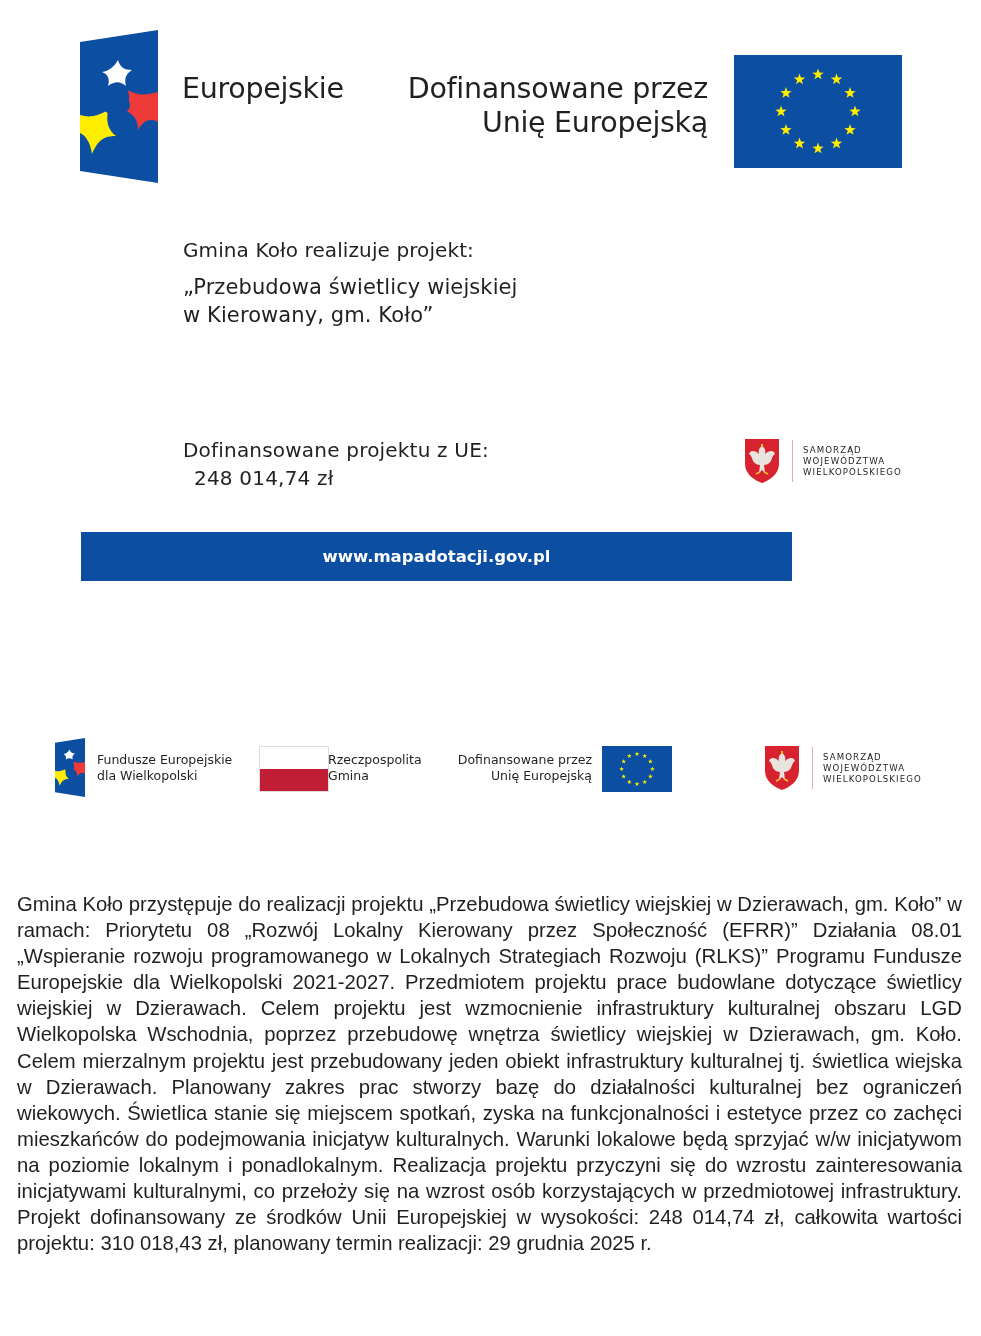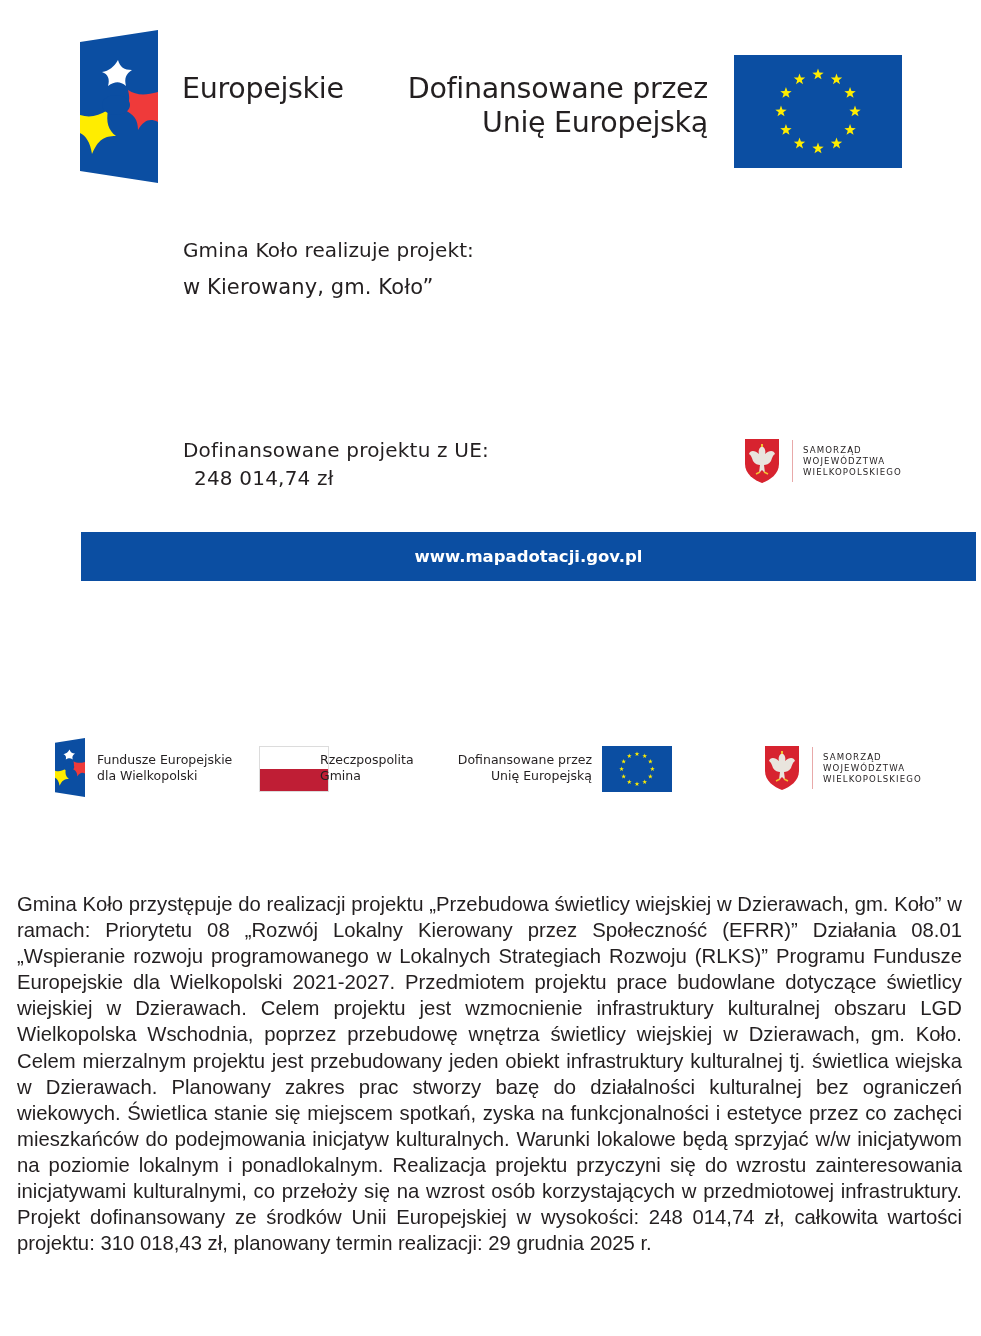--- a/index.html
+++ b/index.html
@@ -29,32 +29,32 @@
     
     .samorzad { display: flex; align-items: center; }
     .samorzad .shield { width: 36px; height: 46px; }
     .samorzad .sep { width: 1px; height: 42px; background: #e8a9a9; margin: 0 10px 0 12px; }
     .samorzad .stext { font-size: 8.6px; line-height: 11px; letter-spacing: 1.1px; color: #231f20; }
     .samorzad .stext span { display: block; }
     #samorzad-top { left: 744px; top: 438px; }
     #samorzad-bottom { left: 764px; top: 745px; }
 
     
-    #url-bar { left: 81px; top: 532px; width: 895px; height: 49px; background: #0b4ea2; display: flex; align-items: center; justify-content: center; }
+    #url-bar { left: 81px; top: 532px; width: 711px; height: 49px; background: #0b4ea2; display: flex; align-items: center; justify-content: center; }
     #url-bar span { color: #ffffff; font-weight: bold; font-size: 16.5px; letter-spacing: 0px; }
 
     
     #fe-logo-small { left: 55px; top: 738px; width: 30px; height: 59px; }
     #fe-text-small { left: 97px; top: 752px; font-size: 12.5px; line-height: 16px; color: #231f20; }
     #fe-text-small span { display: block; }
 
     #pl-flag { left: 259px; top: 746px; width: 70px; height: 46px; border: 1px solid #dcdcdc; }
     #pl-flag .white { height: 50%; background: #ffffff; }
     #pl-flag .red { height: 50%; background: #bf1e35; }
-    #pl-text { left: 320px; top: 752px; font-size: 12.5px; line-height: 16px; color: #231f20; }
+    #pl-text { left: 328px; top: 752px; font-size: 12.5px; line-height: 16px; color: #231f20; }
     #pl-text span { display: block; }
 
     #ue-text-small { left: 452px; top: 752px; width: 140px; text-align: right; font-size: 12.5px; line-height: 16px; color: #231f20; }
     #ue-text-small span { display: block; }
     #eu-flag-small { left: 602px; top: 746px; width: 70px; height: 46px; background: #0b4ea2; }
 
     
     #description { left: 17px; top: 891px; width: 945px; font-family: "Liberation Sans", sans-serif; font-size: 20.3px; line-height: 26.1px; text-align: justify; color: #231f20; }
   </style>
 </head>
@@ -93,20 +93,21 @@
       <path d="M65.50,82.54L66.91,86.60L71.21,86.69L67.78,89.28L69.03,93.40L65.50,90.94L61.97,93.40L63.22,89.28L59.79,86.69L64.09,86.60Z" fill="#ffed00"></path>
       <path d="M51.96,69.00L53.37,73.06L57.66,73.15L54.24,75.74L55.48,79.85L51.96,77.40L48.43,79.85L49.67,75.74L46.25,73.15L50.55,73.06Z" fill="#ffed00"></path>
       <path d="M47.00,50.50L48.41,54.56L52.71,54.65L49.28,57.24L50.53,61.35L47.00,58.90L43.47,61.35L44.72,57.24L41.29,54.65L45.59,54.56Z" fill="#ffed00"></path>
       <path d="M51.96,32.00L53.37,36.06L57.66,36.15L54.24,38.74L55.48,42.85L51.96,40.40L48.43,42.85L49.67,38.74L46.25,36.15L50.55,36.06Z" fill="#ffed00"></path>
       <path d="M65.50,18.46L66.91,22.52L71.21,22.60L67.78,25.20L69.03,29.31L65.50,26.86L61.97,29.31L63.22,25.20L59.79,22.60L64.09,22.52Z" fill="#ffed00"></path>
     </svg>
 </div>
 
 <div class="abs" id="project-intro">Gmina Koło realizuje projekt:</div>
 <div class="abs" id="project-title">
+  <span>„Przebudowa świetlicy wiejskiej</span>
   <span>w Kierowany, gm. Koło”</span>
 </div>
 
 <div class="abs" id="funding-label">Dofinansowane projektu z UE:</div>
 <div class="abs" id="funding-value">248 014,74 zł</div>
 
 <div class="abs samorzad" id="samorzad-top">
   <div class="shield">
     <svg width="36" height="46" viewBox="0 0 36 46">
       <path d="M1,1 H35 V26 C35,36 26,42 18,45 C10,42 1,36 1,26 Z" fill="#d7232f"></path>

